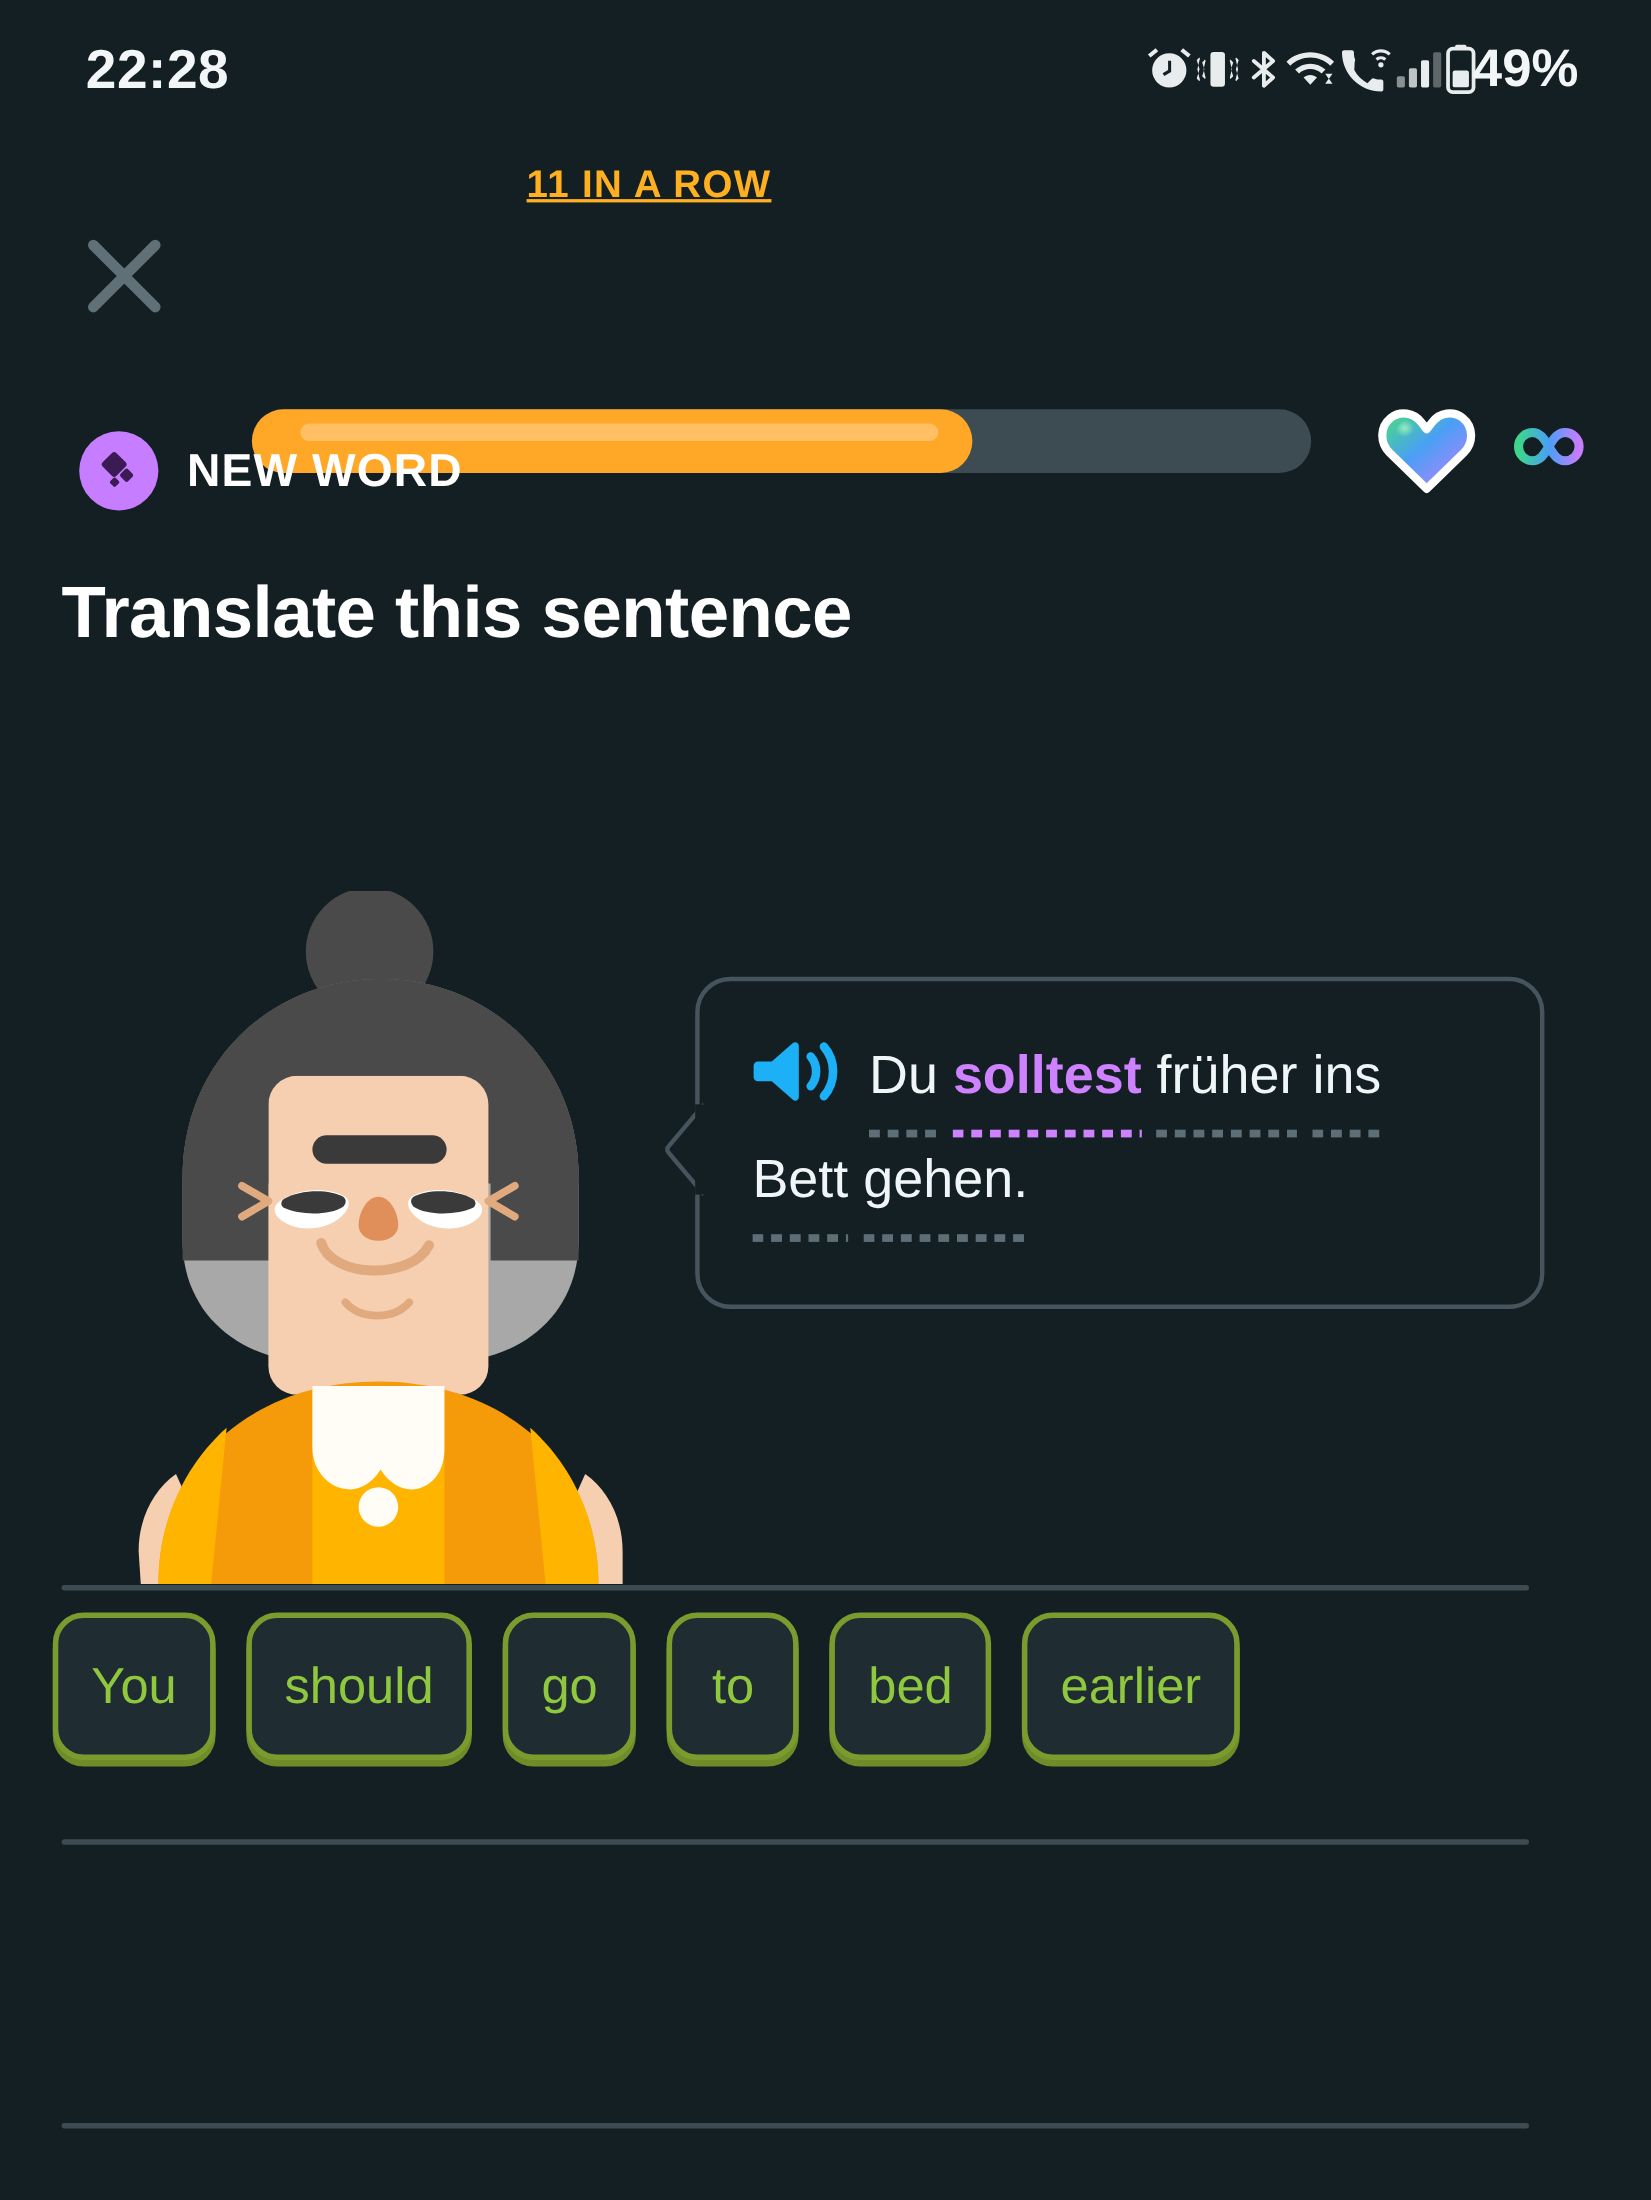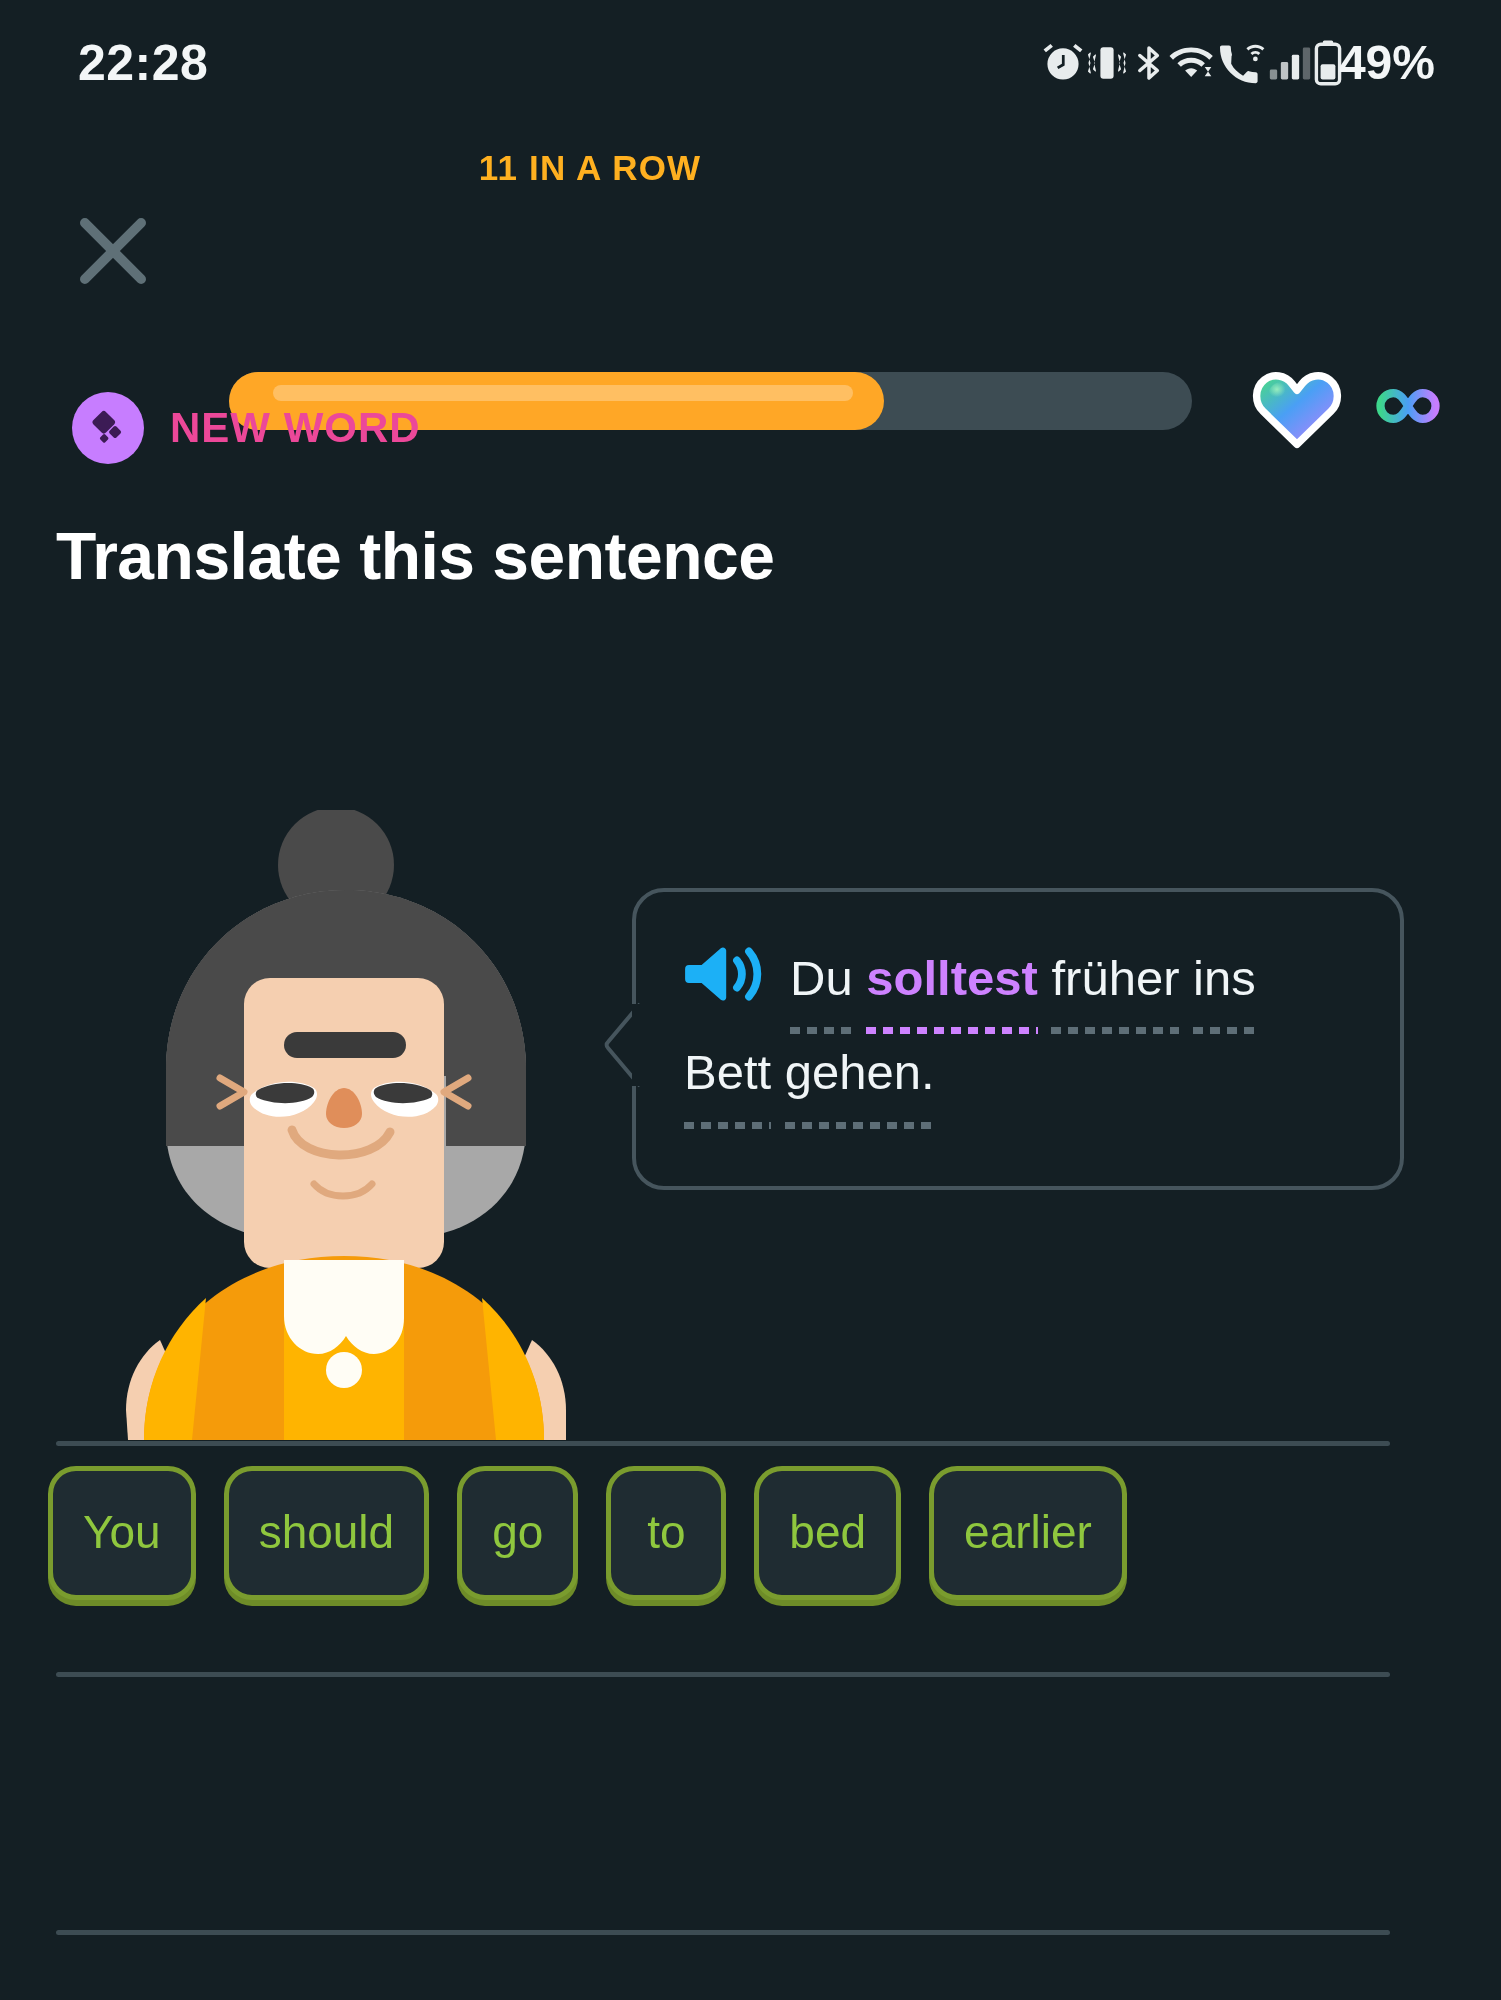--- a/index.html
+++ b/index.html
@@ -25,21 +25,21 @@
     color:#f3f6f7; font-size:48px; font-weight:700; margin-left:-4px;
   }
 
   
   .topnav {
     position:absolute; top:148px; left:0; width:1501px; height:140px;
   }
   .streak-label {
     position:absolute; top:0; left:0; width:1180px;
     text-align:center;
-    color:#ffb020; font-size:35px; font-weight:800; letter-spacing:1.2px;
+    color:#ffb020; font-size:35px; font-weight:800; letter-spacing:1.2px;text-decoration:underline;
   }
   .close-btn {
     position:absolute; left:68px; top:58px;
     width:90px; height:90px; cursor:pointer;
   }
   .progress-wrap {
     position:absolute; left:229px; top:224px;
     width:963px; height:58px;
     background:#3d4c53; border-radius:29px;
   }
@@ -59,21 +59,21 @@
   
   .newword-row {
     position:absolute; top:392px; left:72px;
     display:flex; align-items:center; gap:26px;
   }
   .newword-circle {
     width:72px; height:72px; border-radius:50%;
     background:#c77dff; display:flex; align-items:center; justify-content:center;
   }
   .newword-text {
-    color:#ec4899; font-size:42px; font-weight:800; letter-spacing:1px;
+    color:#ffffff; font-size:42px; font-weight:800; letter-spacing:1px;
   }
 
   
   .exercise-title {
     position:absolute; top:518px; left:56px;
     color:#ffffff; font-size:66px; font-weight:800; letter-spacing:-0.5px;
   }
 
   
   .character { position:absolute; left:108px; top:810px; width:510px; height:640px; }

